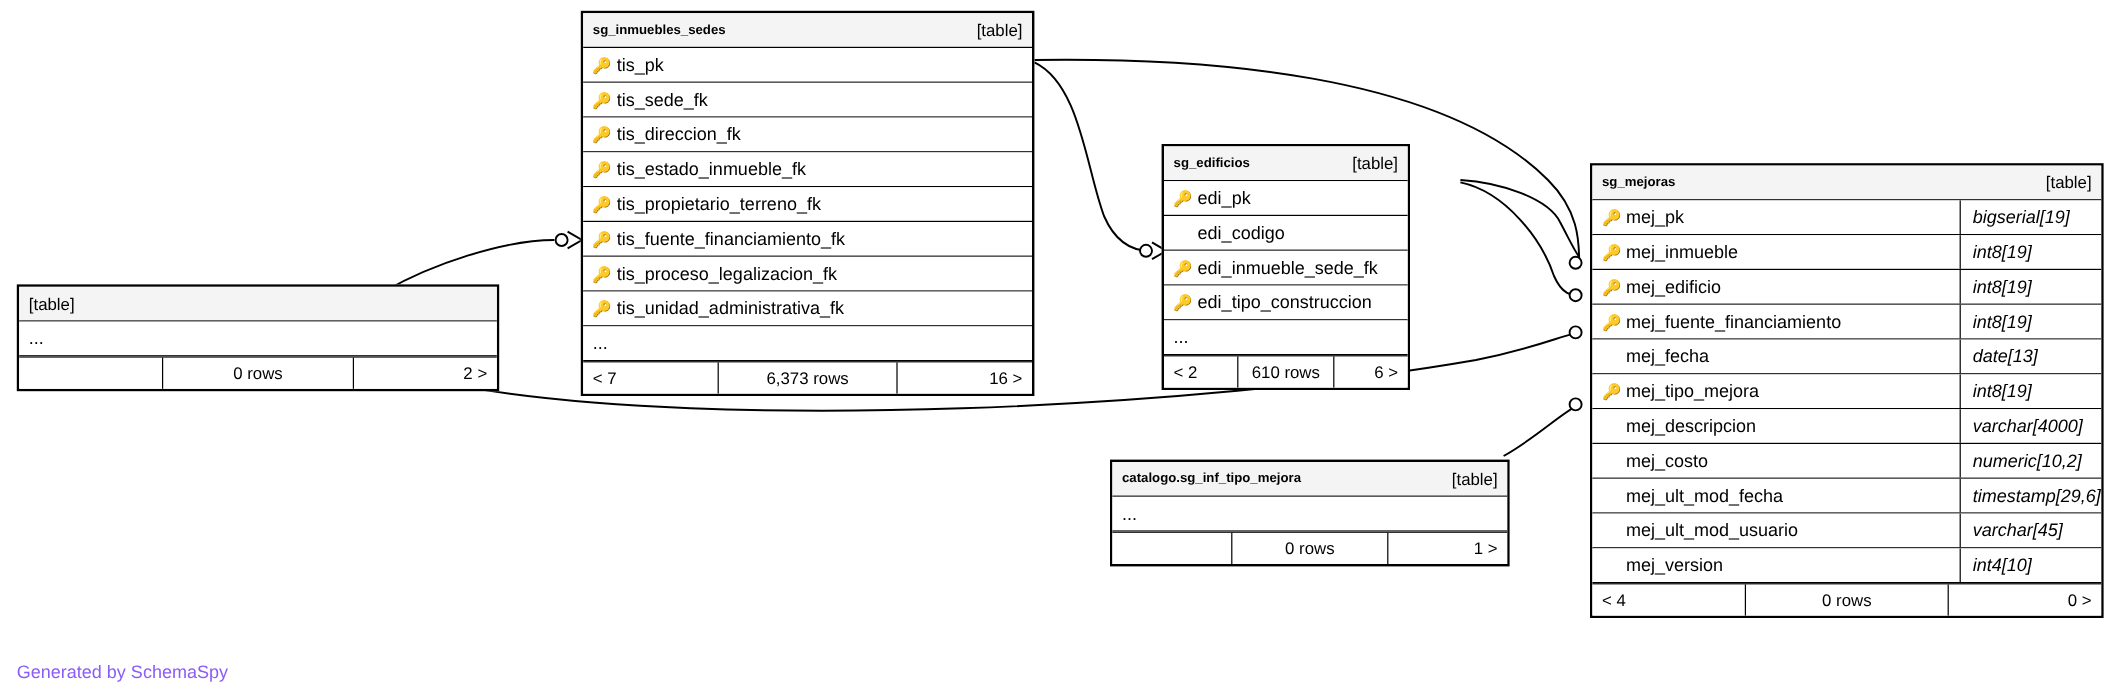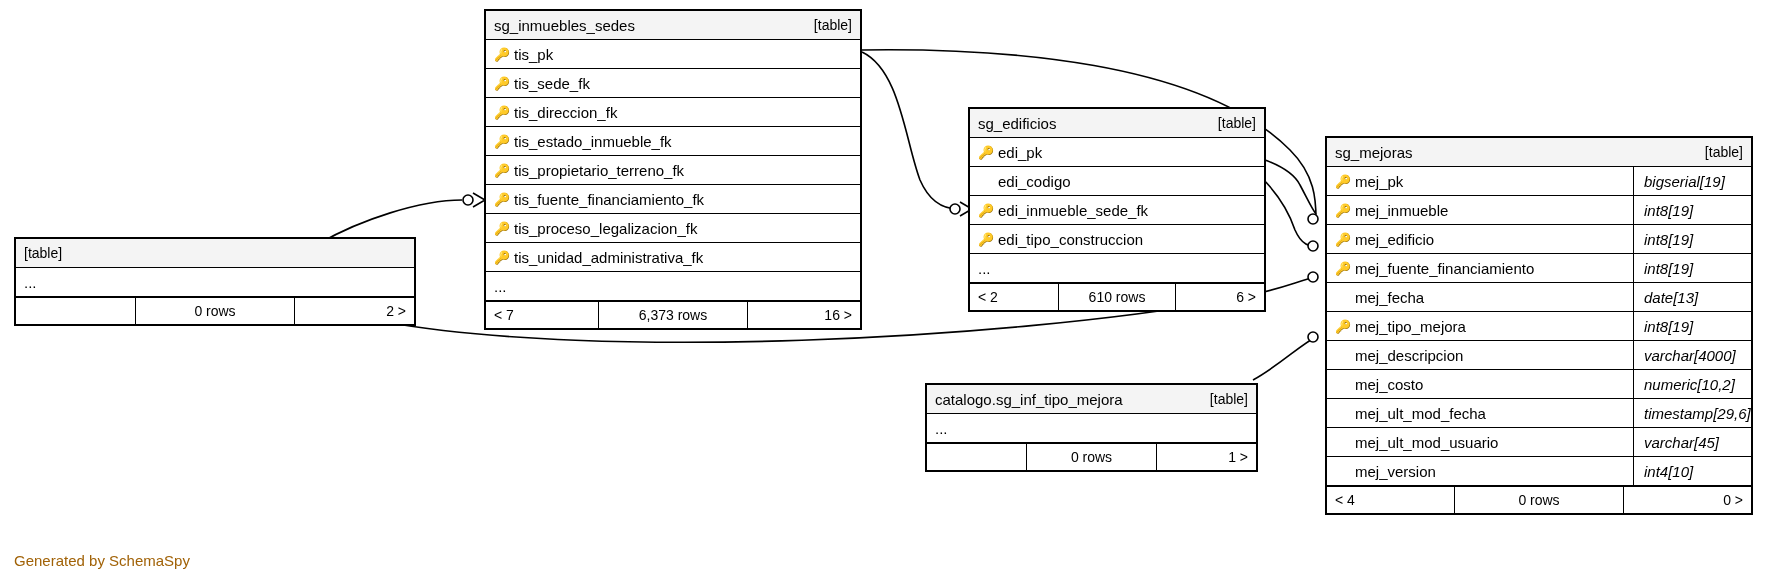--- a/index.html
+++ b/index.html
@@ -39,22 +39,22 @@
     display: flex;
     justify-content: space-between;
     align-items: center;
     background: #f4f4f4;
     border-bottom: 1px solid #000000;
     padding: 4px 8px;
     box-sizing: border-box;
     height: 29px;
   }
   .tbl-title {
-    font-weight: normal;
-    font-size: 15px;
+    font-weight: bold;
+    font-size: 11px;
   }
   .tbl-tag {
     font-size: 14px;
   }
   .tbl-row {
     display: flex;
     align-items: center;
     border-bottom: 1px solid #000000;
     height: 29px;
     box-sizing: border-box;
@@ -114,21 +114,21 @@
     padding: 0 8px;
   }
   .fc-left { flex: 0 0 30%; justify-content: flex-start; }
   .fc-mid  { flex: 1 1 auto; justify-content: center; border-left: 1px solid #000000; border-right: 1px solid #000000; }
   .fc-right{ flex: 0 0 30%; justify-content: flex-end; }
   .credit {
     position: absolute;
     left: 14px;
     top: 552px;
     font-size: 15px;
-    color: #a16207;
+    color: #8b5cf6;
   }
 </style>
 </head>
 <body>
 
 <div id="canvas">
 
   <svg class="edges" viewBox="0 0 1769 580">
     <g fill="none" stroke="#000000" stroke-width="1.6">
 
@@ -197,21 +197,21 @@
       <span class="col-name">tis_unidad_administrativa_fk</span>
     </div>
     <div class="ellipsis-row">...</div>
     <div class="footer-row">
       <span class="footer-cell fc-left">&lt; 7</span>
       <span class="footer-cell fc-mid">6,373 rows</span>
       <span class="footer-cell fc-right">16 &gt;</span>
     </div>
   </div>
 
-  <div class="table-box" style="left:968px; top:107px; width:298px;">
+  <div class="table-box" style="left:968px; top:120px; width:207px;">
     <div class="tbl-header">
       <span class="tbl-title">sg_edificios</span>
       <span class="tbl-tag">[table]</span>
     </div>
     <div class="tbl-row">
       <span class="col-icon key-pk">🔑</span>
       <span class="col-name">edi_pk</span>
     </div>
     <div class="tbl-row">
       <span class="col-icon"></span>

